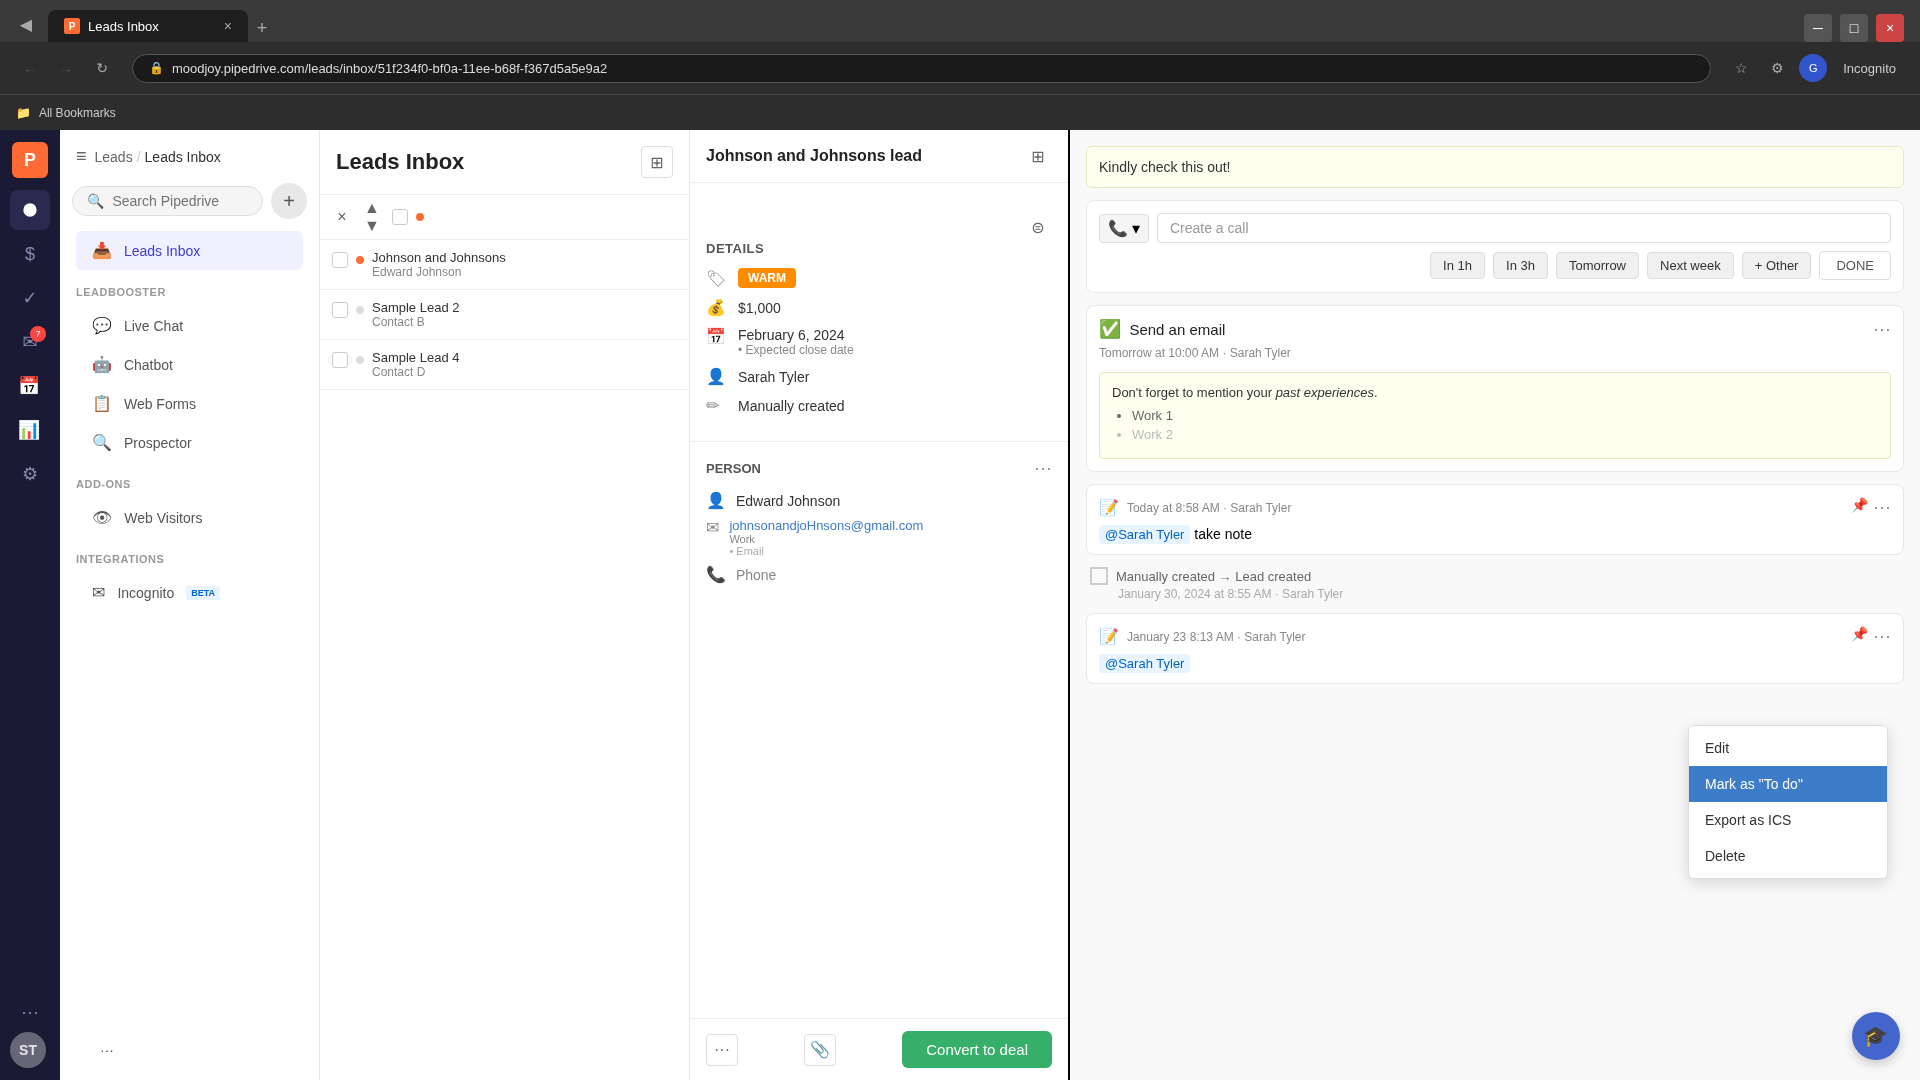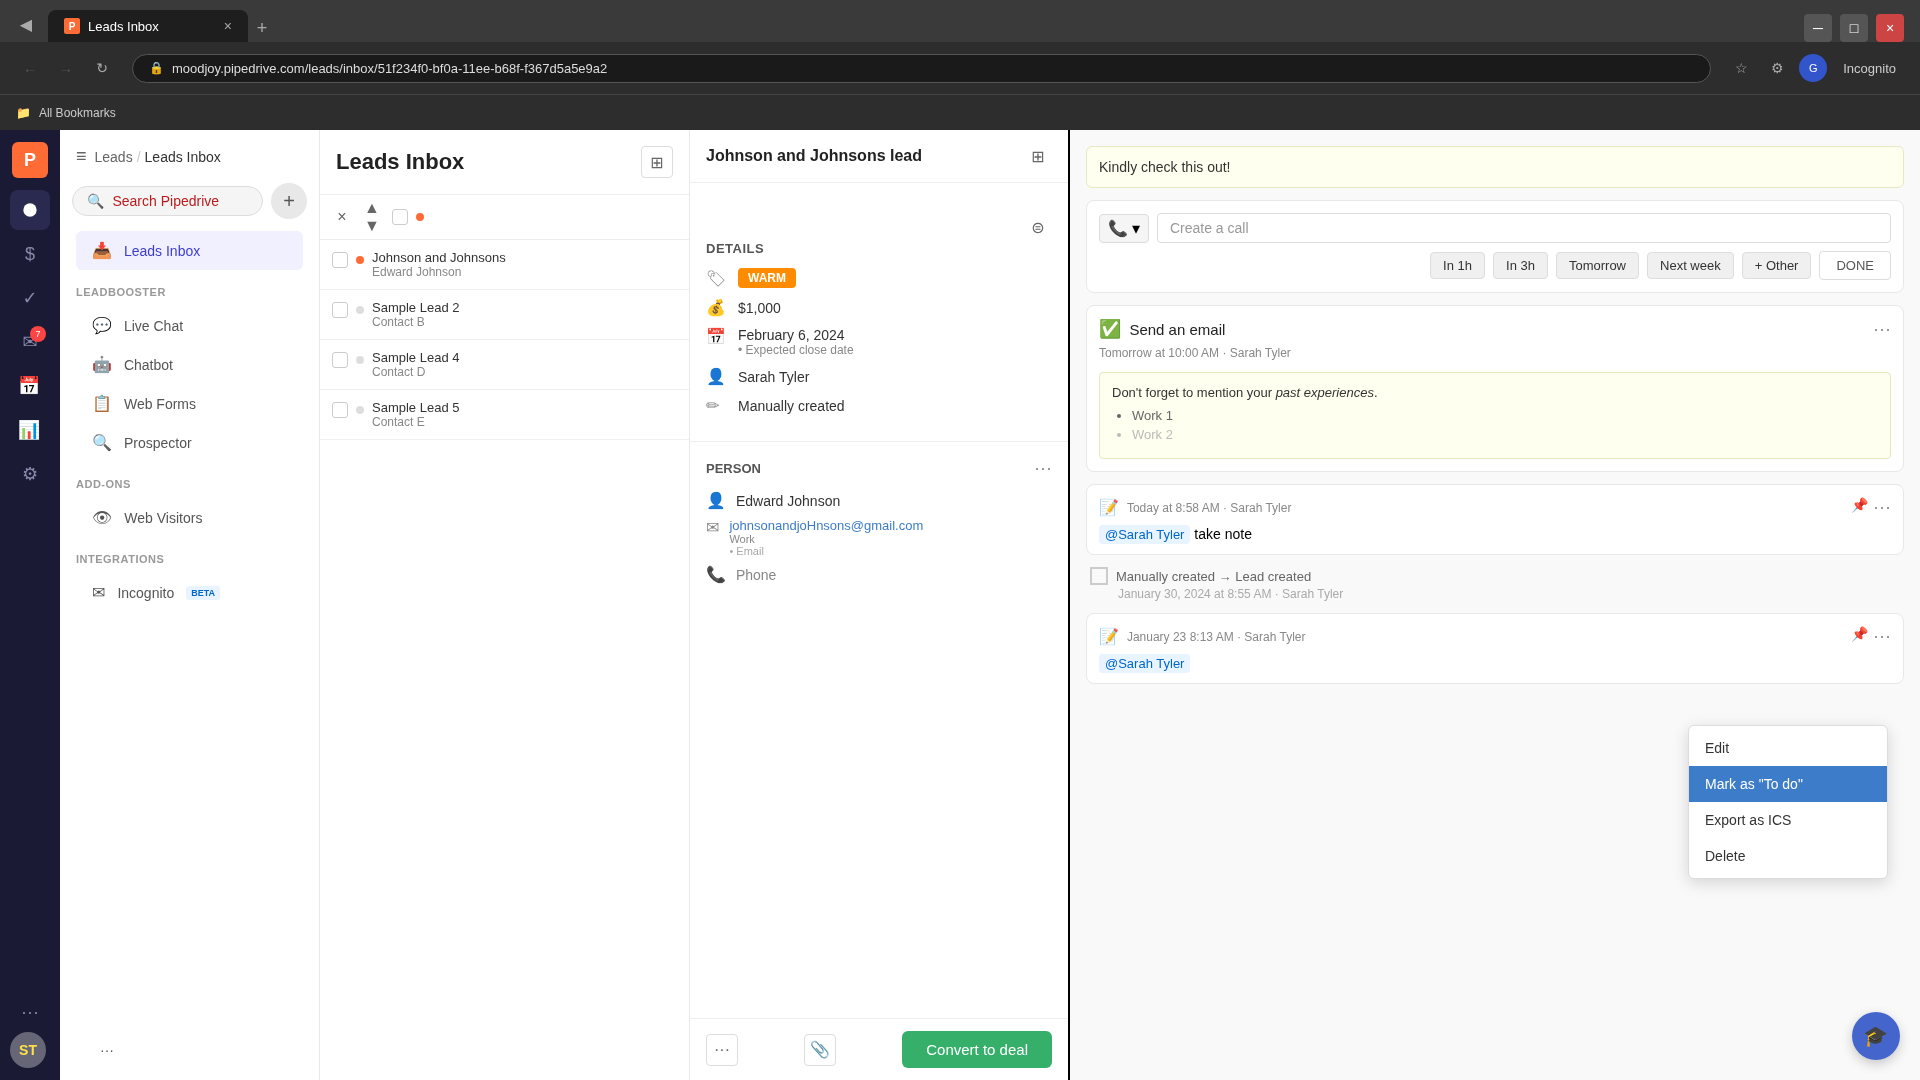--- a/index.html
+++ b/index.html
@@ -23,32 +23,32 @@
     
     .app-container { display: flex; height: 950px; background: #f5f5f5; }
 
     
     .left-nav { width: 60px; background: #1a1a35; display: flex; flex-direction: column; align-items: center; padding: 12px 0; gap: 4px; }
     .nav-logo { width: 36px; height: 36px; background: #ff6b35; border-radius: 6px; display: flex; align-items: center; justify-content: center; color: white; font-weight: bold; font-size: 18px; margin-bottom: 8px; }
     .nav-icon { width: 40px; height: 40px; border-radius: 8px; display: flex; align-items: center; justify-content: center; color: #8888aa; font-size: 18px; cursor: pointer; position: relative; }
     .nav-icon.active { background: #2a2a50; color: #fff; }
     .nav-icon .badge { position: absolute; top: 4px; right: 4px; background: #ff4444; color: white; font-size: 9px; width: 16px; height: 16px; border-radius: 50%; display: flex; align-items: center; justify-content: center; }
     .nav-bottom { margin-top: auto; }
-    .nav-avatar { width: 36px; height: 36px; border-radius: 50%; background: #667; display: flex; align-items: center; justify-content: center; color: #fde047; font-size: 14px; font-weight: bold; cursor: pointer; overflow: hidden; }
+    .nav-avatar { width: 36px; height: 36px; border-radius: 50%; background: #667; display: flex; align-items: center; justify-content: center; color: #e5e5e5; font-size: 14px; font-weight: bold; cursor: pointer; overflow: hidden; }
 
     
     .sidebar { width: 260px; background: #fff; border-right: 1px solid #e8e8e8; display: flex; flex-direction: column; }
     .sidebar-header { padding: 16px 16px 8px; display: flex; align-items: center; gap: 8px; }
     .sidebar-menu-btn { color: #666; font-size: 18px; cursor: pointer; }
     .breadcrumb { display: flex; align-items: center; gap: 4px; font-size: 14px; color: #666; }
     .breadcrumb-sep { color: #ccc; }
     .breadcrumb-current { color: #333; font-weight: 500; }
     .search-input-wrapper { display: flex; align-items: center; gap: 8px; flex: 1; background: #f5f5f5; border: 1px solid #ddd; border-radius: 20px; padding: 6px 14px; }
     .search-icon-global { color: #888; font-size: 14px; }
-    .search-text { color: #b91c1c; font-size: 14px; }
+    .search-text { color: #737373; font-size: 14px; }
     .new-btn { width: 36px; height: 36px; background: #e8e8e8; border-radius: 50%; display: flex; align-items: center; justify-content: center; color: #555; font-size: 20px; cursor: pointer; }
     .sidebar-nav-item { display: flex; align-items: center; gap: 12px; padding: 10px 16px; cursor: pointer; font-size: 14px; color: #555; border-radius: 6px; margin: 0 8px; }
     .sidebar-nav-item.active { background: #f0f0ff; color: #3d3dcc; font-weight: 500; }
     .sidebar-nav-item .icon { font-size: 16px; }
     .sidebar-section-label { padding: 12px 16px 4px; font-size: 11px; font-weight: 600; color: #999; text-transform: uppercase; letter-spacing: 0.5px; }
     .sidebar-nav-item .beta-badge { background: #e8f4ff; color: #0066cc; font-size: 9px; padding: 2px 5px; border-radius: 3px; font-weight: 600; }
     .sidebar-nav-item .nav-label { font-size: 14px; }
 
     
     .main-content { flex: 1; display: flex; overflow: hidden; }
@@ -322,28 +322,20 @@
         </div>
       </div>
       <div class="lead-item">
         <div class="lead-checkbox"></div>
         <div style="width:8px;height:8px;background:#ddd;border-radius:50%;margin-top:6px;"></div>
         <div class="lead-item-content">
           <div class="lead-item-title">Sample Lead 4</div>
           <div class="lead-item-subtitle">Contact D</div>
         </div>
       </div>
-      <div class="lead-item">
-        <div class="lead-checkbox"></div>
-        <div style="width:8px;height:8px;background:#ddd;border-radius:50%;margin-top:6px;"></div>
-        <div class="lead-item-content">
-          <div class="lead-item-title">Sample Lead 5</div>
-          <div class="lead-item-subtitle">Contact E</div>
-        </div>
-      </div>
     </div>
 
     <div class="detail-panel">
       <div class="detail-header">
         <div class="detail-title">Johnson and Johnsons lead</div>
         <div class="detail-actions">
           <div class="detail-action-btn">⊞</div>
         </div>
       </div>
 

